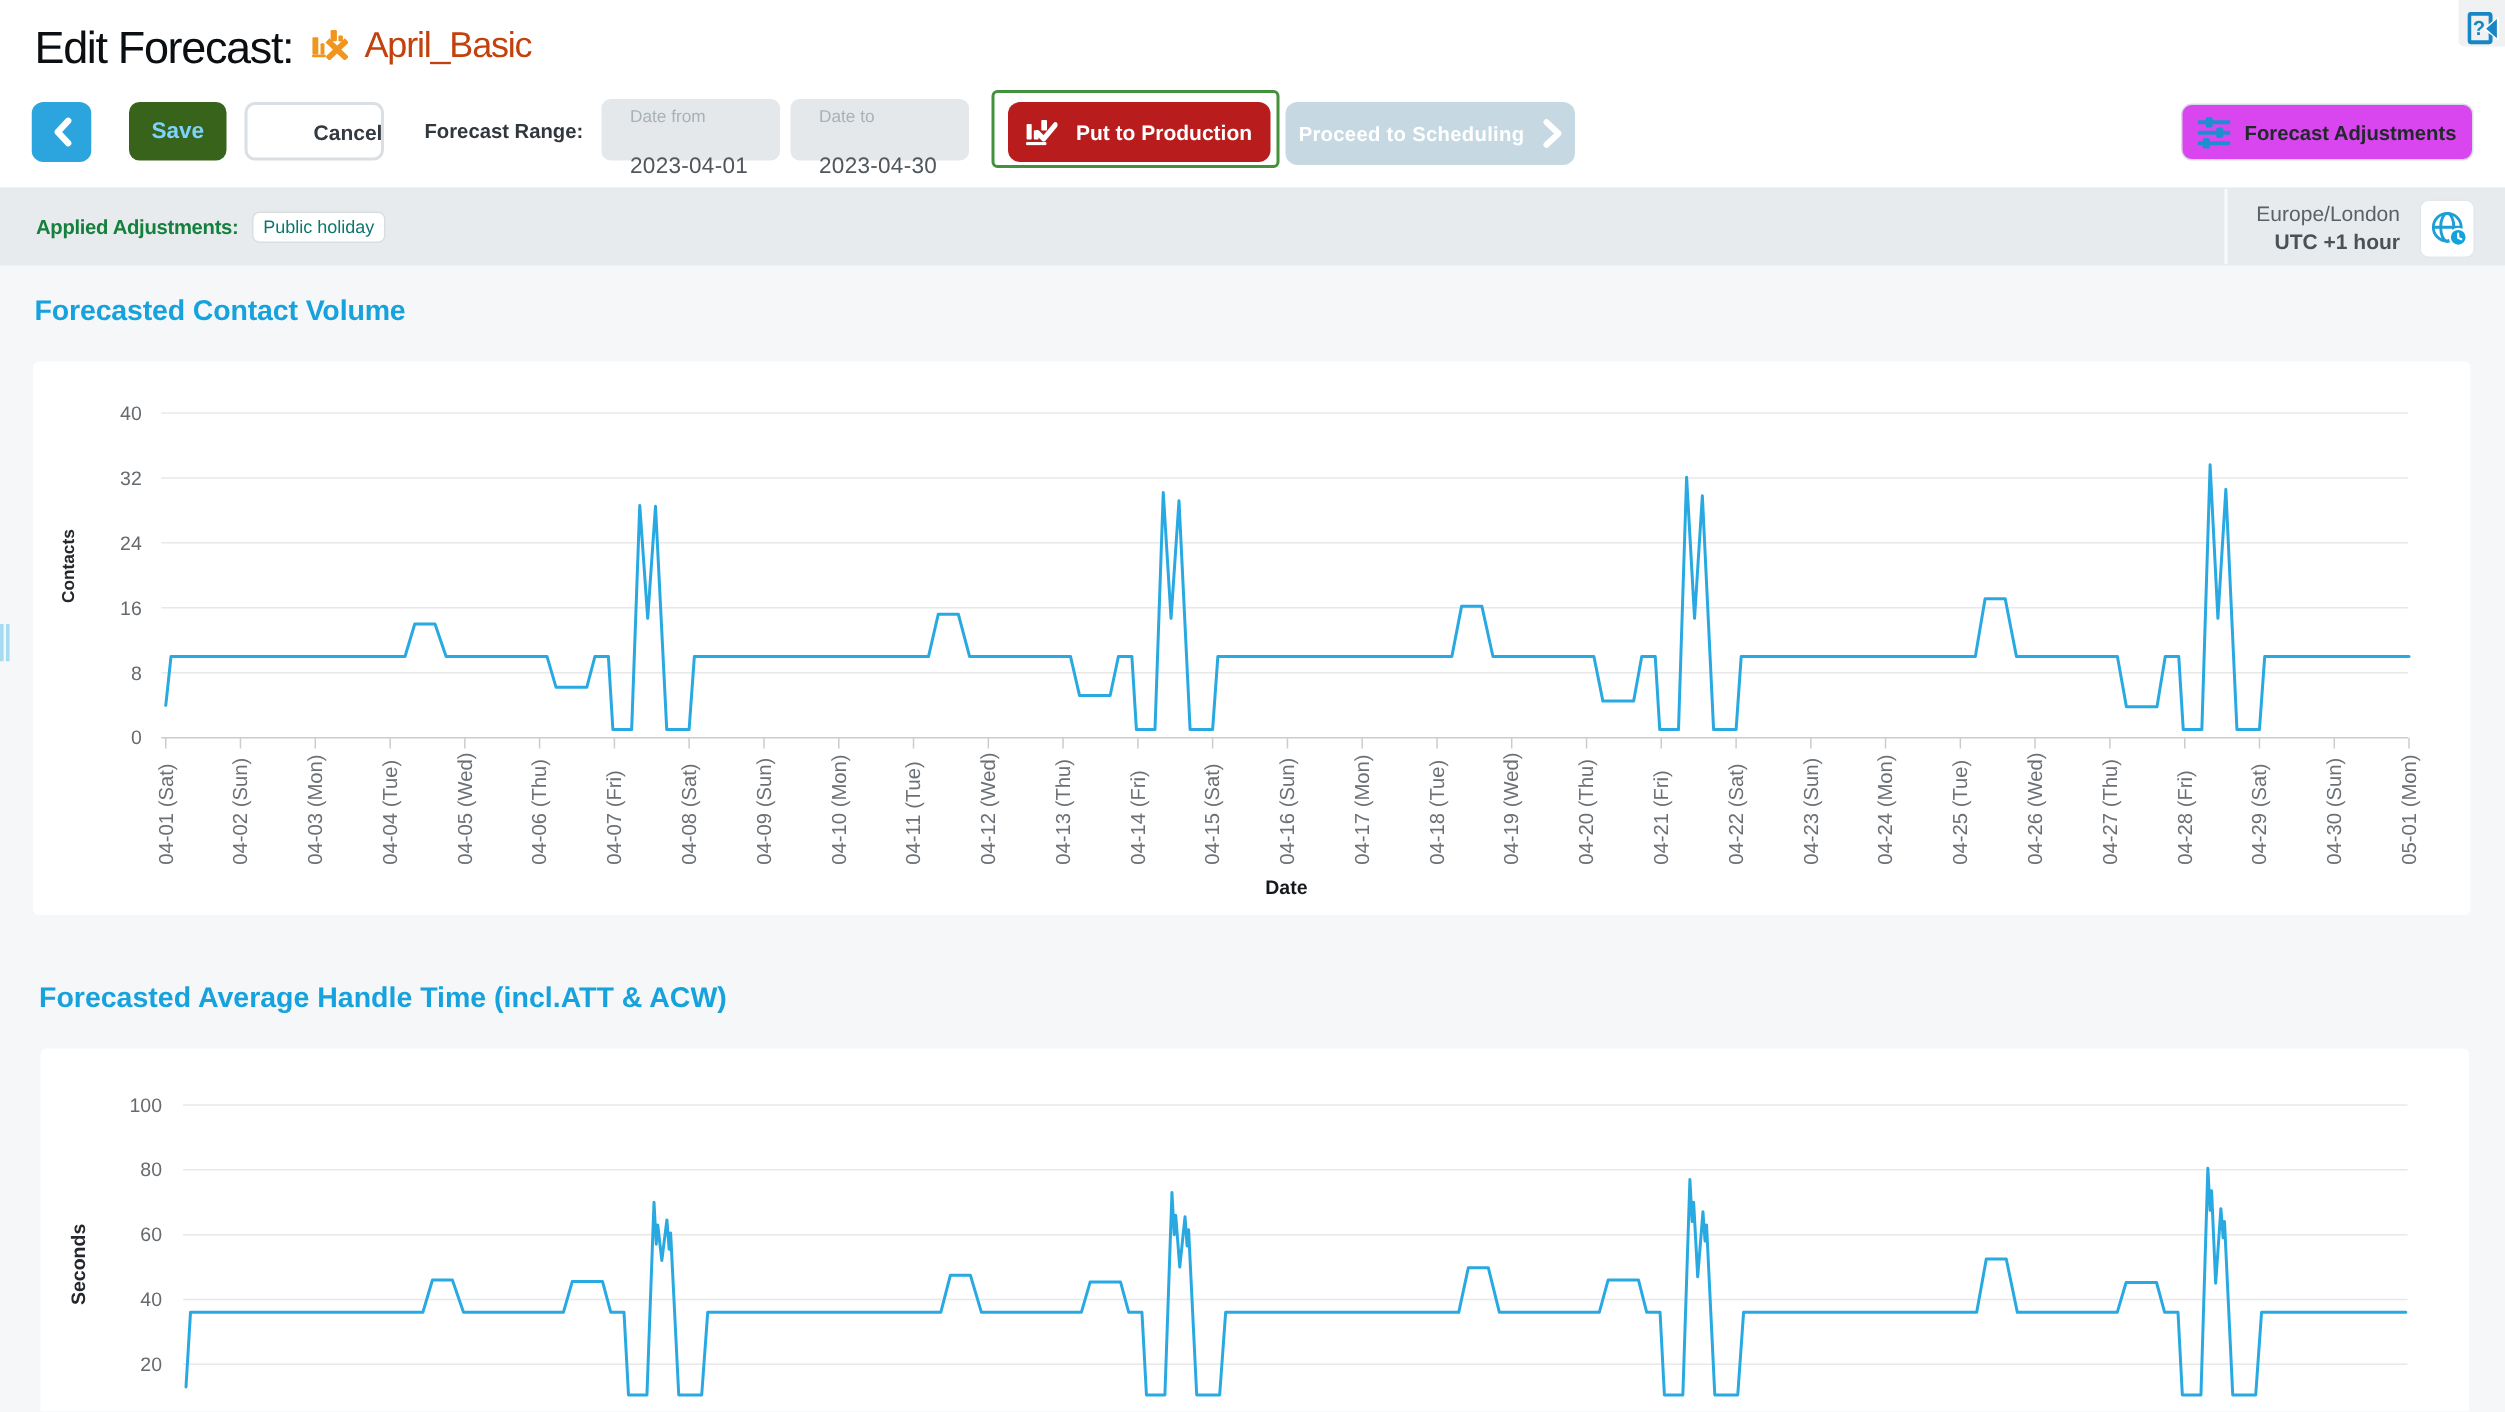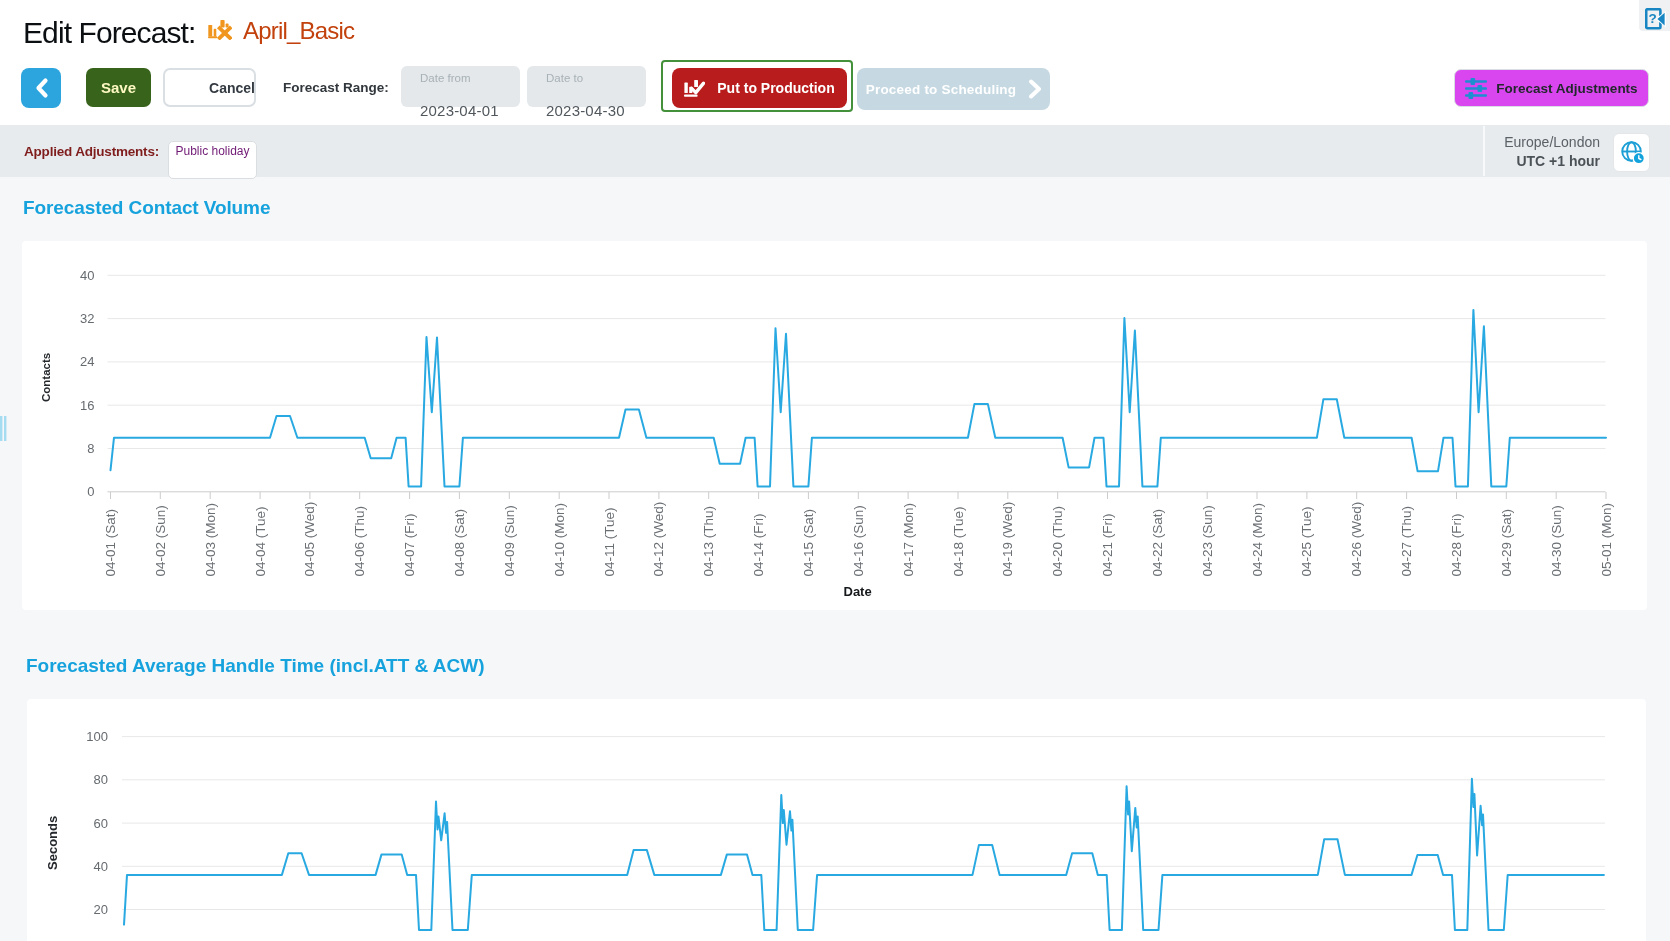--- a/index.html
+++ b/index.html
@@ -2,33 +2,33 @@
 <html><head><meta charset="utf-8">
 <style>
 * { margin:0; padding:0; box-sizing:border-box; }
 html,body { width:1670px; height:941px; overflow:hidden; }
 body { font-family:"Liberation Sans", sans-serif; background:#f5f7f8; position:relative; }
 .hdr { position:absolute; left:0; top:0; width:1670px; height:125px; background:#fff; }
 .corner { position:absolute; right:0; top:0; width:31px; height:31px; background:#eff1f3; border-radius:0 0 0 4px; }
 .h1 { position:absolute; left:23px; top:16px; font-size:30px; letter-spacing:-0.9px; color:#0c0f12; }
 .fname { position:absolute; left:243px; top:17px; font-size:24px; letter-spacing:-0.8px; color:#c2410c; }
 .btn { position:absolute; top:68px; height:39px; border-radius:7px; display:flex; align-items:center; justify-content:center; font-weight:bold; }
-.save { left:86px; width:65px; background:#38631b; color:#fef9c3; font-size:15px; }
+.save { left:86px; width:65px; background:#38631b; color:#7dd3fc; font-size:15px; }
 .cancel { left:163px; width:93px; background:#fff; border:2px solid #dadfe3; color:#333a41; font-size:14px;padding-left:36px; }
 .frange { position:absolute; left:283px; top:80px; font-size:13.5px; font-weight:bold; color:#31373c; }
 .dbox { position:absolute; top:66px; width:119px; height:41px; background:#e4e8ea; border-radius:6px; padding:6px 16px 0 19px; }
 .dbox .lab { font-size:11.5px; color:#a7b1b7; }
 .dbox .val { font-size:15px; color:#50575d; margin-top:18px; letter-spacing:0.2px; }
 .ptpwrap { position:absolute; left:661px; top:60px; width:192px; height:52px; border:2.5px solid #43913a; border-radius:4px; background:#fff; }
 .ptp { position:absolute; left:9px; top:6px; width:175px; height:40px; background:#b91c1c; border-radius:8px; color:#fff; font-size:14px; font-weight:bold; display:flex; align-items:center; justify-content:center; }
 .proceed { left:857px; width:193px; height:42px; background:#c6d9e2; color:#fff; font-size:13.5px; letter-spacing:0.2px; border-radius:8px; }
 .fadj { left:1454px; width:195px; height:38px; top:69px; background:#d946ef; border:1.5px solid #d9dee2; color:#23282d; font-size:13.5px; }
 .bar { position:absolute; left:0; top:125px; width:1670px; height:52px; background:#e8ebee; }
-.bar .lbl { position:absolute; left:24px; top:19px; font-size:13.5px; font-weight:bold; letter-spacing:-0.2px; color:#7f1d1d; }
-.chip { position:absolute; left:168px; top:16px; width:89px; height:38px; background:#fff; border:1px solid #dadee1; border-radius:5px; font-size:12px; color:#701a75; text-align:center; line-height:19px; }
+.bar .lbl { position:absolute; left:24px; top:19px; font-size:13.5px; font-weight:bold; letter-spacing:-0.2px; color:#15803d; }
+.chip { position:absolute; left:168px; top:16px; width:89px; height:21px; background:#fff; border:1px solid #dadee1; border-radius:5px; font-size:12px; color:#0f766e; text-align:center; line-height:19px; }
 .tzdiv { position:absolute; left:1483px; top:1px; width:2px; height:50px; background:#f7f9fa; }
 .tz1 { position:absolute; right:70px; top:9px; font-size:14px; color:#5a6167; }
 .tz2 { position:absolute; right:70px; top:28px; font-size:14px; font-weight:bold; color:#4b5257; }
 .globebtn { position:absolute; left:1613px; top:133px; width:37px; height:39px; background:#fff; border:1px solid #e3e7ea; border-radius:6px; }
 .t1 { position:absolute; left:23px; top:197px; font-size:19px; font-weight:bold; letter-spacing:-0.1px; color:#16a2dd; }
 .t2 { position:absolute; left:26px; top:655px; font-size:19px; font-weight:bold; letter-spacing:0px; color:#16a2dd; }
 .panel1 { position:absolute; left:21.5px; top:241px; width:1625.5px; height:369px; background:#fff; border-radius:4px; }
 .panel2 { position:absolute; left:27px; top:699px; width:1619px; height:242px; background:#fff; border-radius:4px 4px 0 0; }
 </style></head>
 <body>

